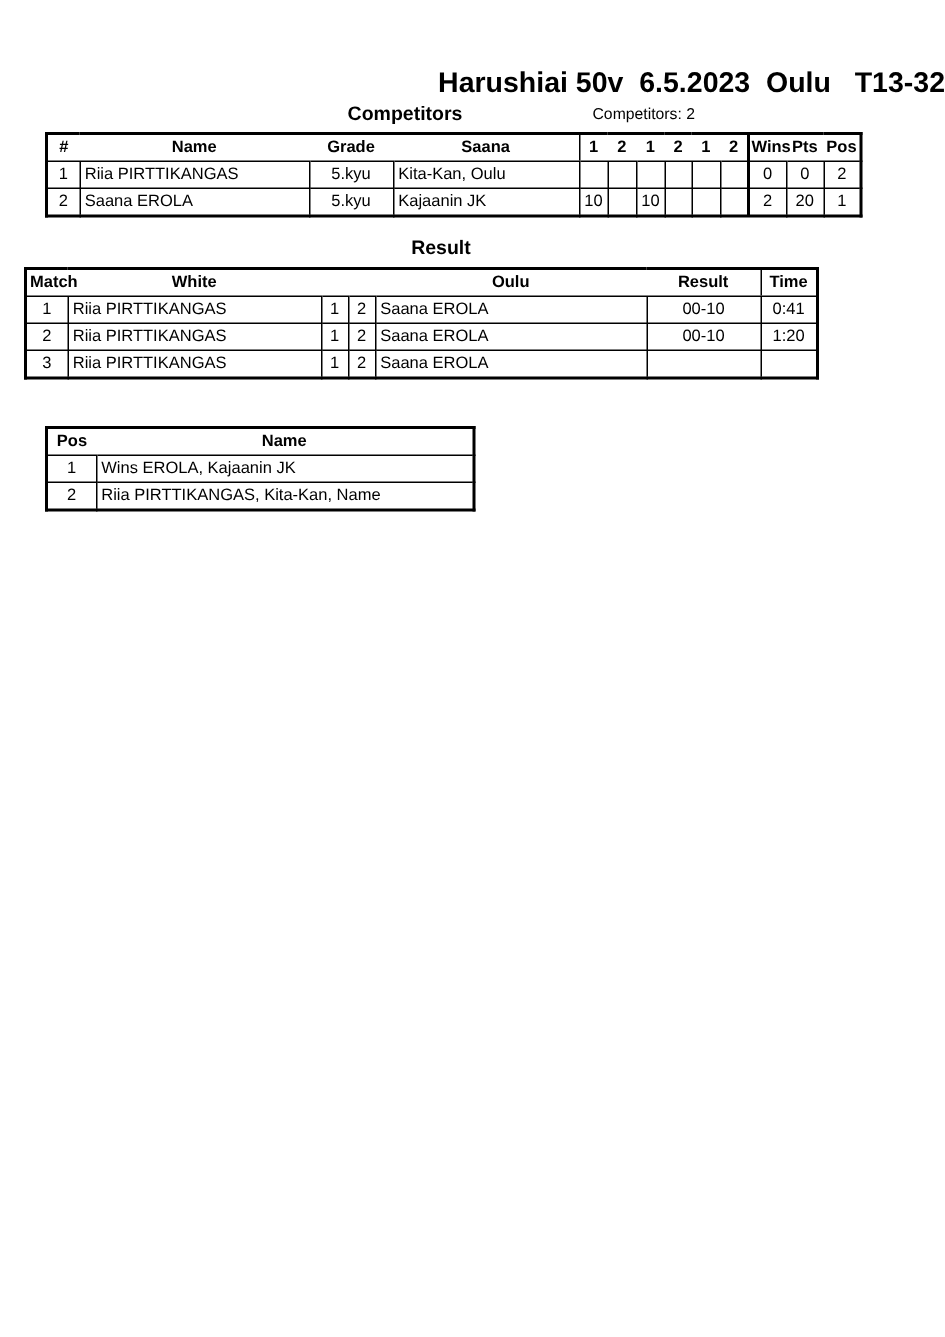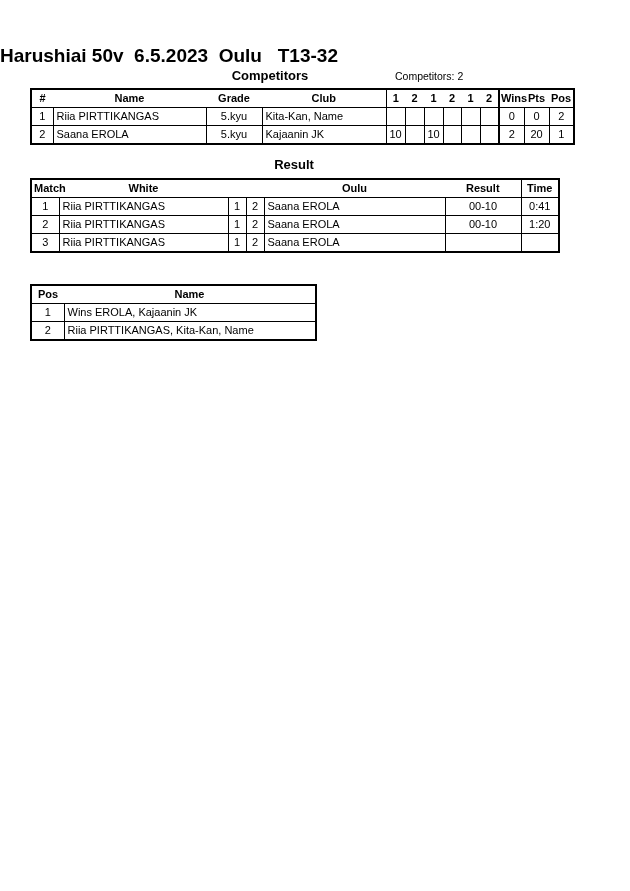--- a/index.html
+++ b/index.html
@@ -3,37 +3,37 @@
 <meta charset="utf-8">
 <style>
   html, body { margin: 0; padding: 0; }
   body {
     width: 630px; height: 891px; position: relative;
     background: #ffffff; color: #000000;
     font-family: "Liberation Sans", sans-serif;
   }
   .title {
     position: absolute; top: 45px; left: 0; width: 630px;
-    text-align: left; font-size: 19px; font-weight: bold;
+    text-align: right; font-size: 19px; font-weight: bold;
     white-space: pre;
   }
   .sec-label { position: absolute; font-size: 13px; font-weight: bold; text-align: center; }
   #competitors-label { top: 68px; left: 30px; width: 480px; }
   #matches-label    { top: 157px; left: 30px; width: 528px; }
   #results-label    { top: 264px; left: 30px; width: 285px; margin-top: 18px; }
   #competitors-count {
     position: absolute; top: 70px; left: 395px; width: 200px;
     text-align: left; font-size: 10.5px;
   }
   table {
     position: absolute; border-collapse: collapse; table-layout: fixed;
     border: 2px solid #000; background: #fff;
   }
   #competitors-table { left: 30px; top: 88px;  width: 543px; }
-  #matches-table     { left: 30px; top: 178px; width: 528px; border-radius: 18px; }
+  #matches-table     { left: 16px; top: 178px; width: 528px; border-radius: 18px; }
   #results-table     { left: 30px; top: 284px; width: 285px; }
   th, td {
     height: 17px; font-size: 11px; line-height: 17px;
     padding: 0 3px; white-space: nowrap;
   }
   td { border: 1px solid #000; overflow: hidden; }
   th {
     border: none; border-bottom: 1px solid #000;
     overflow: visible; font-weight: bold; padding: 0 1px;
   }
@@ -67,36 +67,36 @@
         <col style="width:19px">
       <col style="width:25px">
         <col style="width:25px">
         <col style="width:25px">
     </colgroup>
     <tbody>
         <tr>
       <th class="c">#</th>
       <th class="c">Name</th>
       <th class="c">Grade</th>
-      <th class="c">Club</th>
+      <th class="c">Saana</th>
       <th class="c hbl">1</th>
       <th class="c">2</th>
       <th class="c">1</th>
       <th class="c">2</th>
       <th class="c">1</th>
       <th class="c">2</th>
       <th class="c thick">Wins</th>
       <th class="c">Pts</th>
       <th class="c">Pos</th>
     </tr>
     <tr>
       <td class="c">1</td>
       <td class="l">Riia PIRTTIKANGAS</td>
       <td class="c">5.kyu</td>
-      <td class="l">Kita-Kan, Name</td>
+      <td class="l">Kita-Kan, Oulu</td>
       <td class="c"></td>
       <td class="c"></td>
       <td class="c"></td>
       <td class="c"></td>
       <td class="c"></td>
       <td class="c"></td>
       <td class="c thick">0</td>
       <td class="c">0</td>
       <td class="c">2</td>
     </tr>

